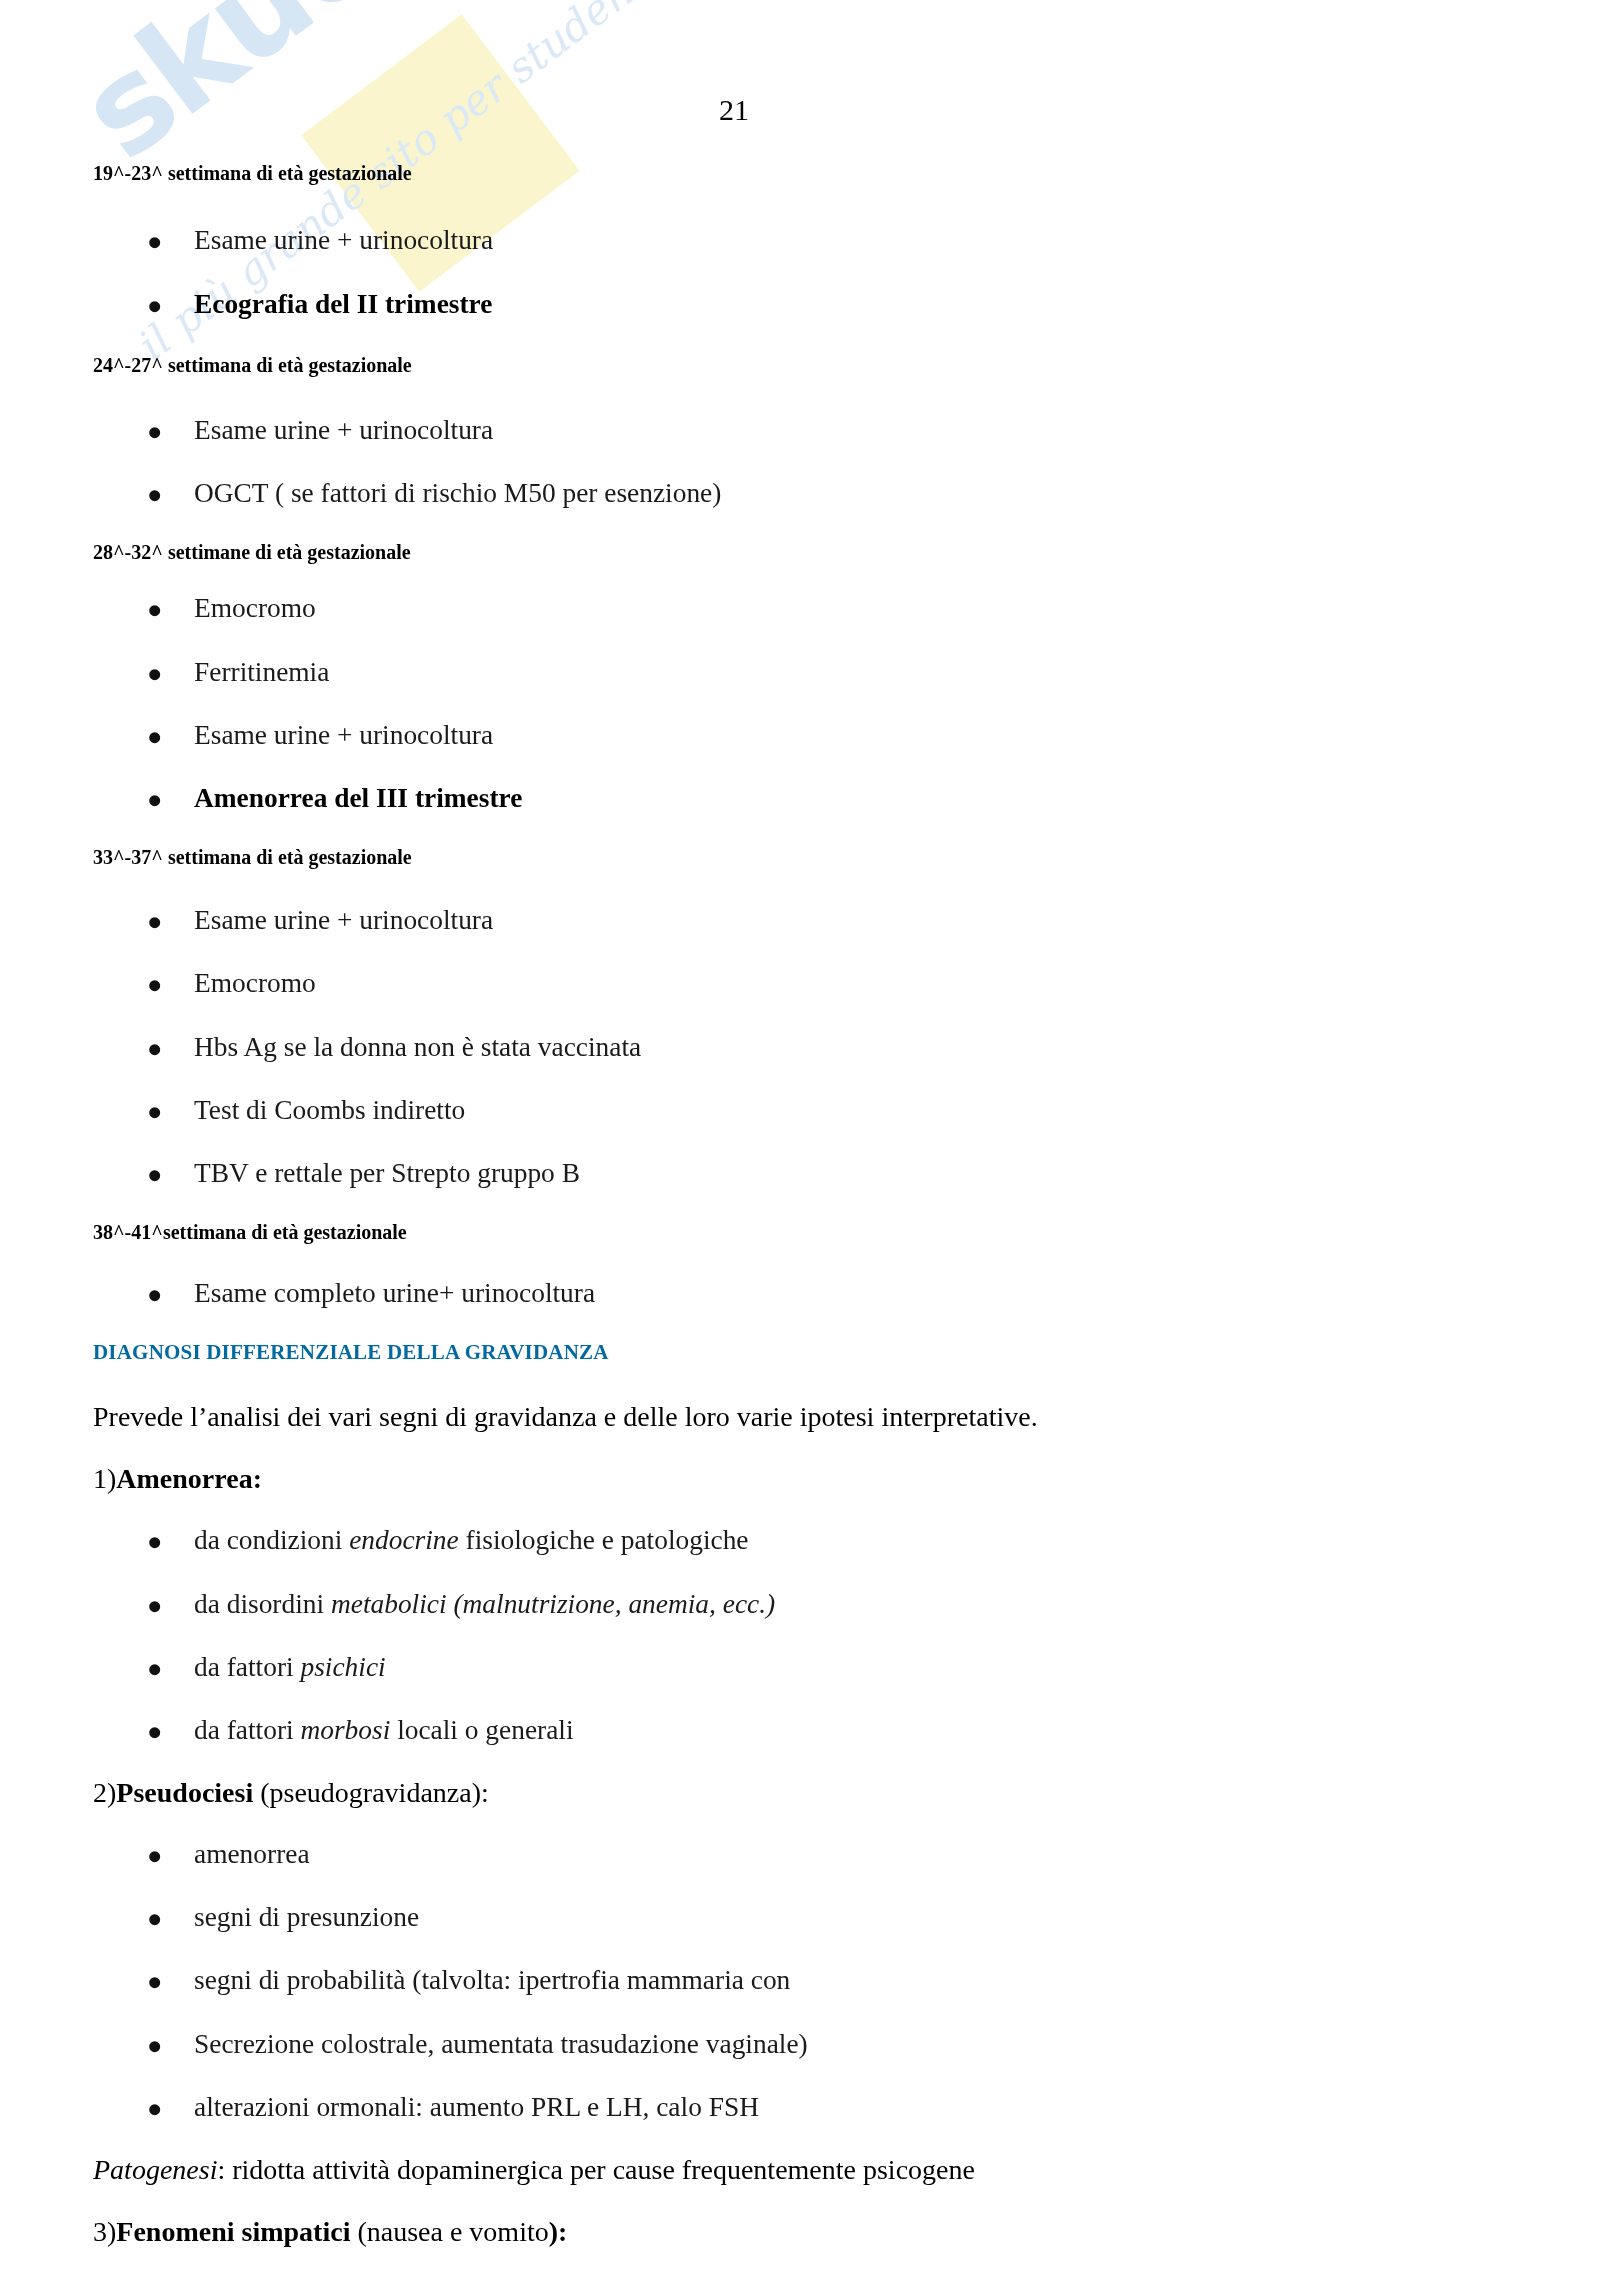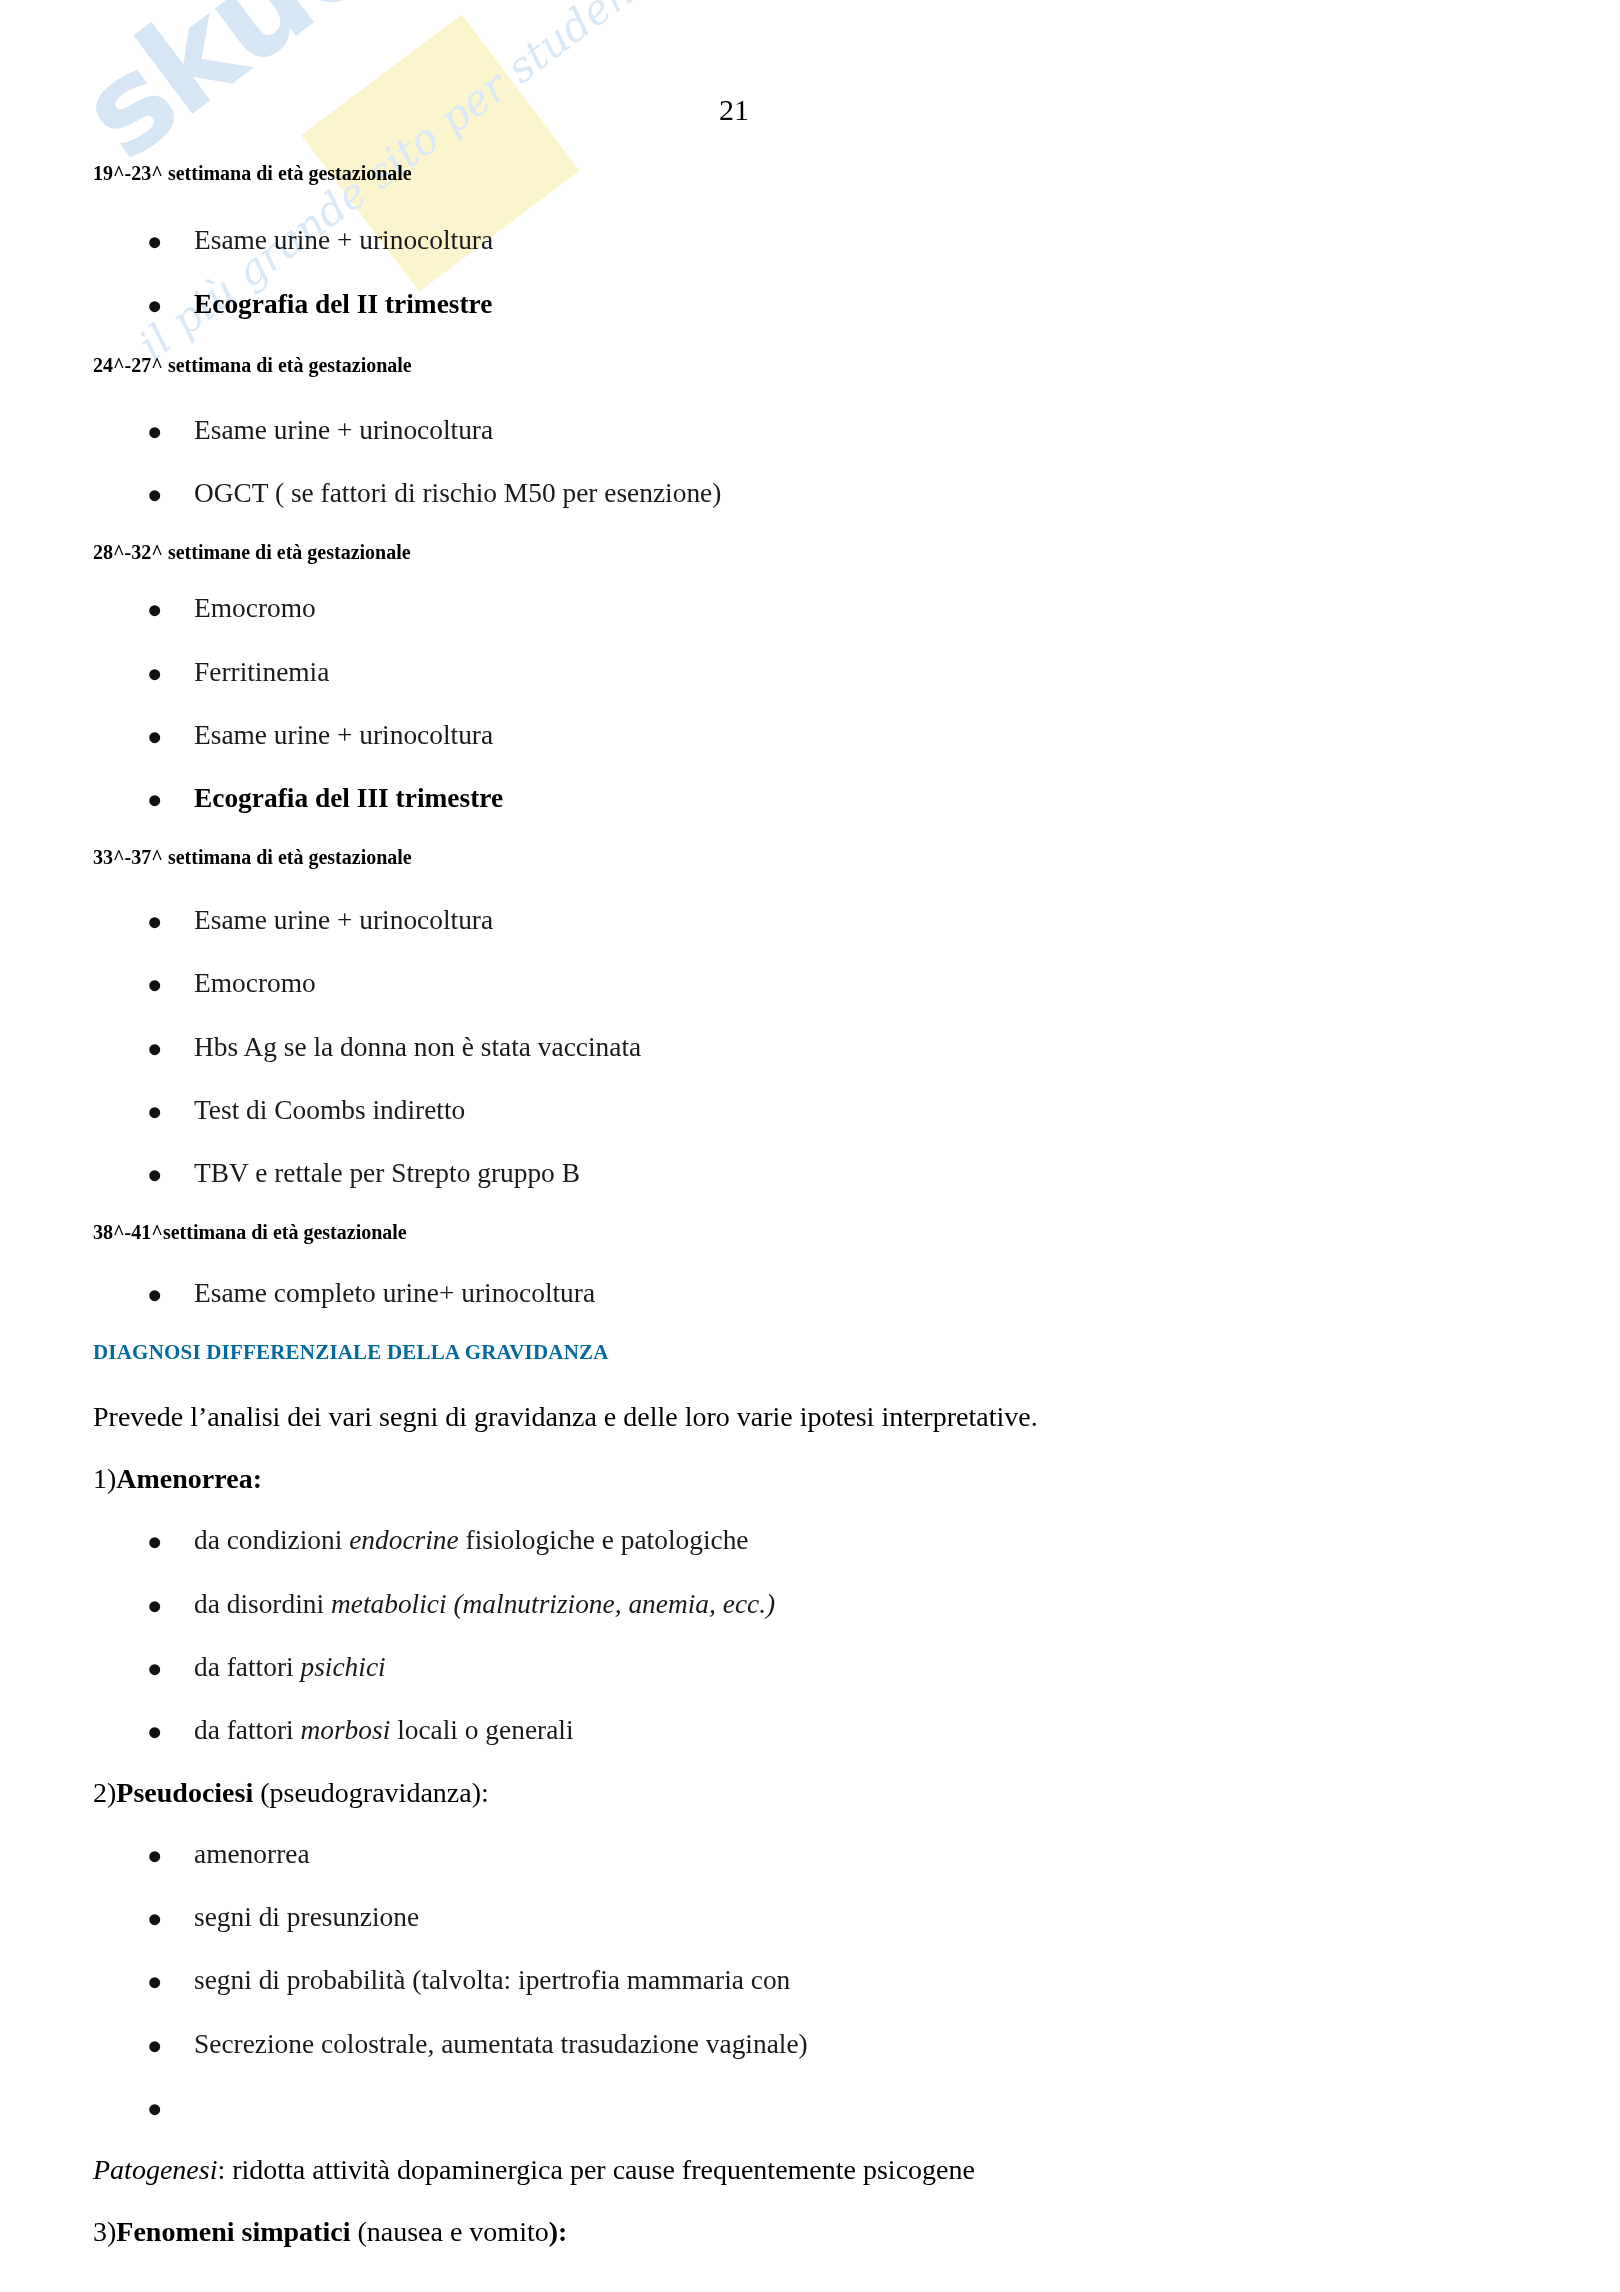--- a/index.html
+++ b/index.html
@@ -173,21 +173,21 @@
         <div class="body-block" style="top: 595px;">
           <div class="bullet-row"><span class="dot">●</span><span>Emocromo</span></div>
         </div>
         <div class="body-block" style="top: 659px;">
           <div class="bullet-row"><span class="dot">●</span><span>Ferritinemia</span></div>
         </div>
         <div class="body-block" style="top: 722px;">
           <div class="bullet-row"><span class="dot">●</span><span>Esame urine + urinocoltura</span></div>
         </div>
         <div class="body-block" style="top: 785px;">
-          <div class="bullet-row bold"><span class="dot">●</span><span>Ecografia del III trimestre</span></div>
+          <div class="bullet-row bold"><span class="dot">●</span><span>Amenorrea del III trimestre</span></div>
         </div>
         <div class="body-block" style="top: 847px;">
           <div class="h-bold">33^-37^ settimana di età gestazionale</div>
         </div>
         <div class="body-block" style="top: 907px;">
           <div class="bullet-row"><span class="dot">●</span><span>Esame urine + urinocoltura</span></div>
         </div>
         <div class="body-block" style="top: 970px;">
           <div class="bullet-row"><span class="dot">●</span><span>Emocromo</span></div>
         </div>
@@ -236,21 +236,21 @@
         <div class="body-block" style="top: 1904px;">
           <div class="bullet-row"><span class="dot">●</span><span>segni di presunzione</span></div>
         </div>
         <div class="body-block" style="top: 1967px;">
           <div class="bullet-row"><span class="dot">●</span><span>segni di probabilità (talvolta: ipertrofia mammaria con</span></div>
         </div>
         <div class="body-block" style="top: 2031px;">
           <div class="bullet-row"><span class="dot">●</span><span>Secrezione colostrale, aumentata trasudazione vaginale)</span></div>
         </div>
         <div class="body-block" style="top: 2094px;">
-          <div class="bullet-row"><span class="dot">●</span></div>
+          <div class="bullet-row"><span class="dot">●</span><span>alterazioni ormonali: aumento PRL e LH, calo FSH</span></div>
         </div>
         <div class="body-block" style="top: 2156px;">
           <div class="para"><em class="it">Patogenesi</em>: ridotta attività dopaminergica per cause frequentemente psicogene</div>
         </div>
         <div class="body-block" style="top: 2218px; font-family: Liberation Serif, serif;">
           <div class="para">3)<b class="bd">Fenomeni simpatici</b> (nausea e vomito<b class="bd">):</b></div>
         </div>
       </div>
 
   </div>

